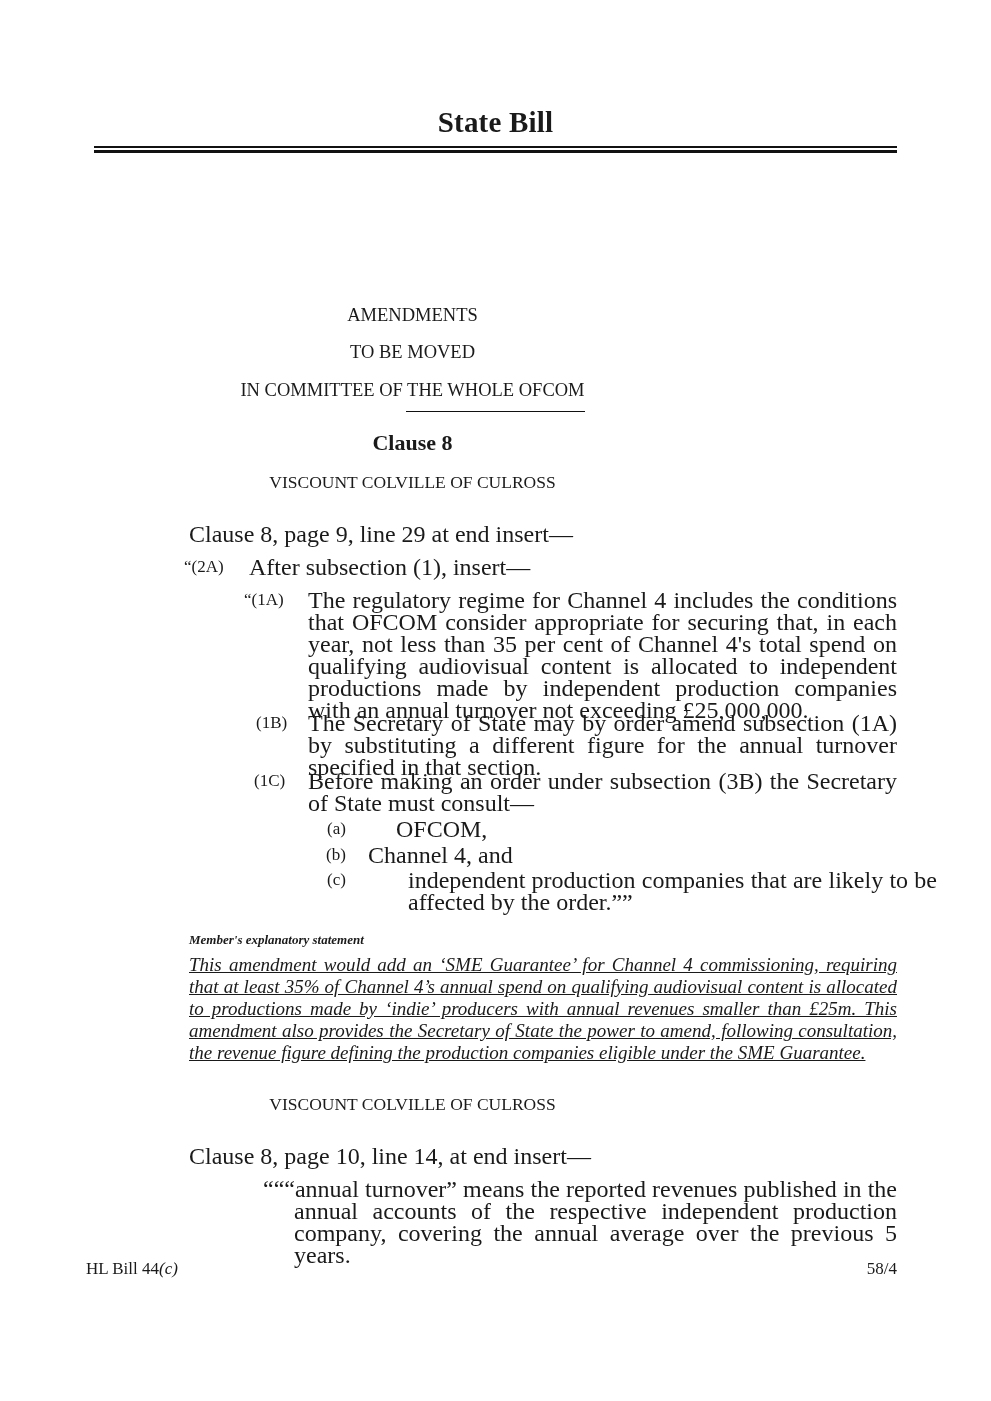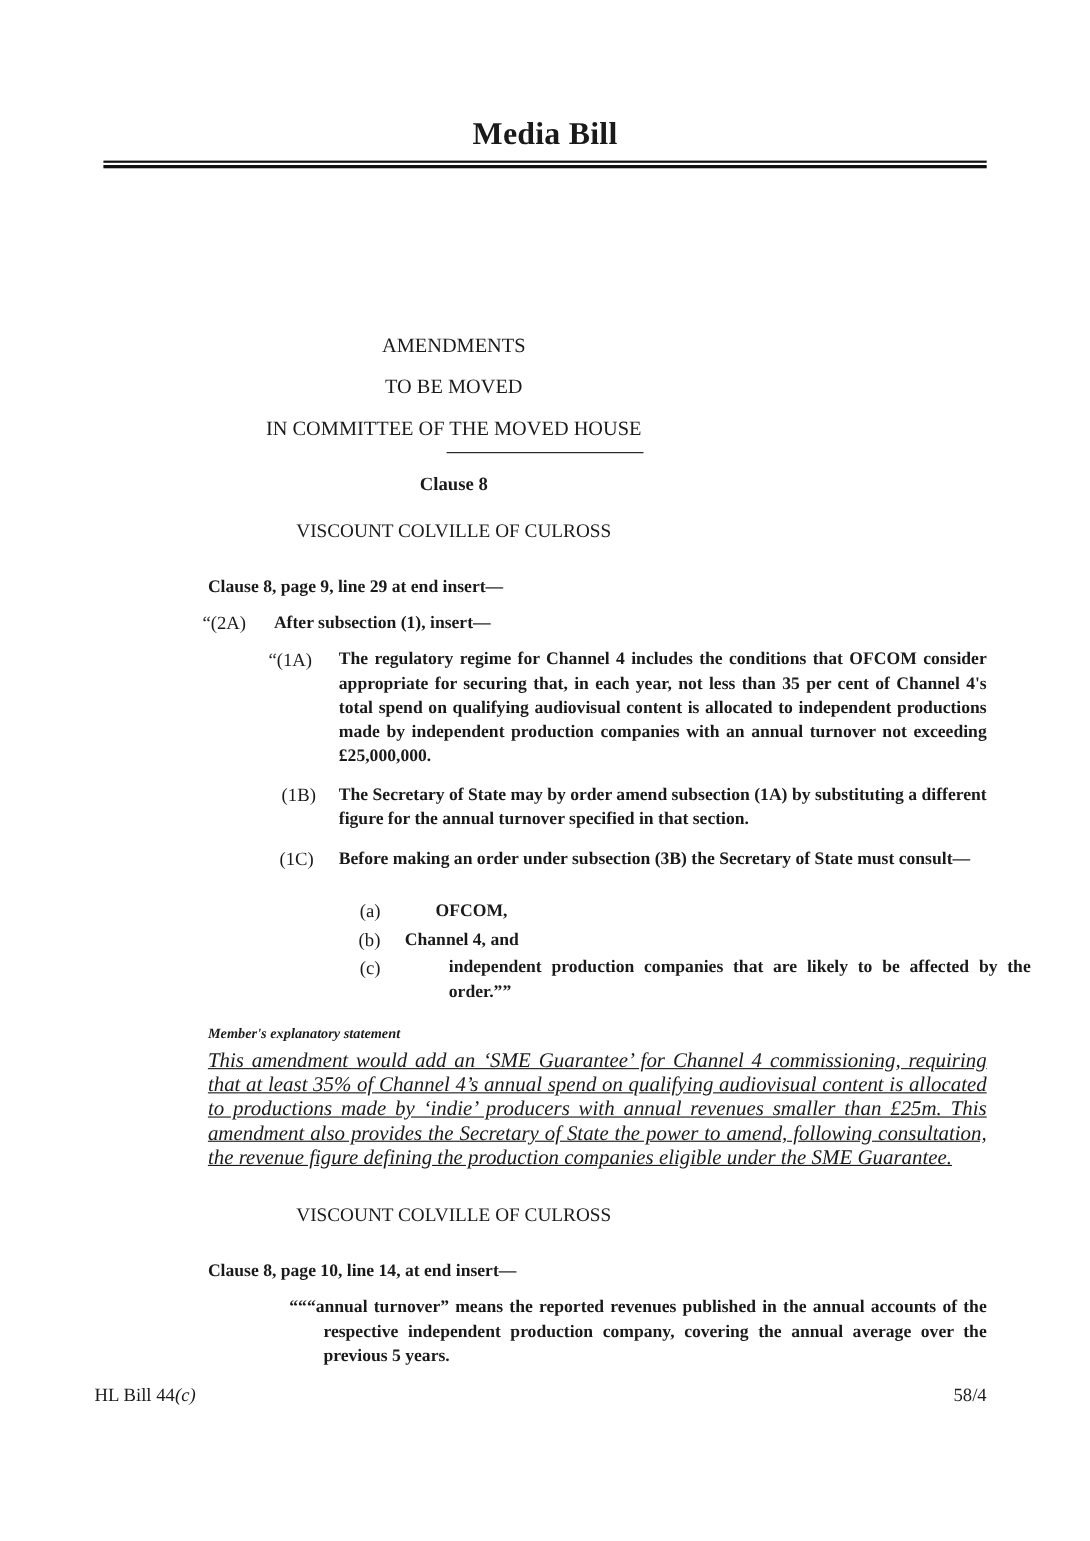--- a/index.html
+++ b/index.html
@@ -12,39 +12,39 @@
     .title {
       left: 0; width: 991px; top: 106px; text-align: center;
       font-size: 29px; font-weight: bold; letter-spacing: 0.2px;
     }
     .rule-thin { left: 94px; width: 803px; top: 146px; height: 1.5px; background: #111; }
     .rule-thick { left: 94px; width: 803px; top: 150px; height: 2.5px; background: #111; }
     .center-line {
       left: 2px; width: 821px; text-align: center; font-size: 18.5px;
     }
     .short-rule { left: 406px; width: 179px; top: 411px; height: 1px; background: #111; }
-    .clause-heading { font-weight: bold; font-size: 17px; text-align: center; }
-    .body-text { font-size: 16px; line-height: 22px; font-weight: bold; }
+    .clause-heading { font-weight: bold; font-size: 22px; text-align: center; }
+    .body-text { font-size: 24px; line-height: 22px; }
     .justify { text-align: justify; }
     .label { font-size: 17px; line-height: 22px; }
     .ital { font-style: italic; }
     .bi { font-style: italic; font-weight: bold; font-size: 13px; }
     .stmt { font-style: italic; font-size: 19px; line-height: 22px; text-align: justify; text-decoration: underline; }
     .footer { font-size: 17px; }
   </style>
 </head>
 <body>
 
-<div class="abs title">Media Bill</div>
+<div class="abs title">State Bill</div>
 <div class="abs rule-thin"></div>
 <div class="abs rule-thick"></div>
 
 <div class="abs center-line" style="top:305px;">AMENDMENTS</div>
 <div class="abs center-line" style="top:342px;">TO BE MOVED</div>
-<div class="abs center-line" style="top:380px;">IN COMMITTEE OF THE MOVED HOUSE</div>
+<div class="abs center-line" style="top:380px;">IN COMMITTEE OF THE WHOLE OFCOM</div>
 <div class="abs short-rule"></div>
 
 <div class="abs center-line clause-heading" style="top:430px;">Clause 8</div>
 
 <div class="abs center-line" style="top:472px; font-size:17.5px;">VISCOUNT COLVILLE OF CULROSS</div>
 
 <div class="abs body-text" style="left:189px; top:523px;">Clause 8, page 9, line 29 at end insert—</div>
 
 <div class="abs label" style="left:184px; top:556px;">“(2A)</div>
 <div class="abs body-text" style="left:249px; top:556px;">After subsection (1), insert—</div>

